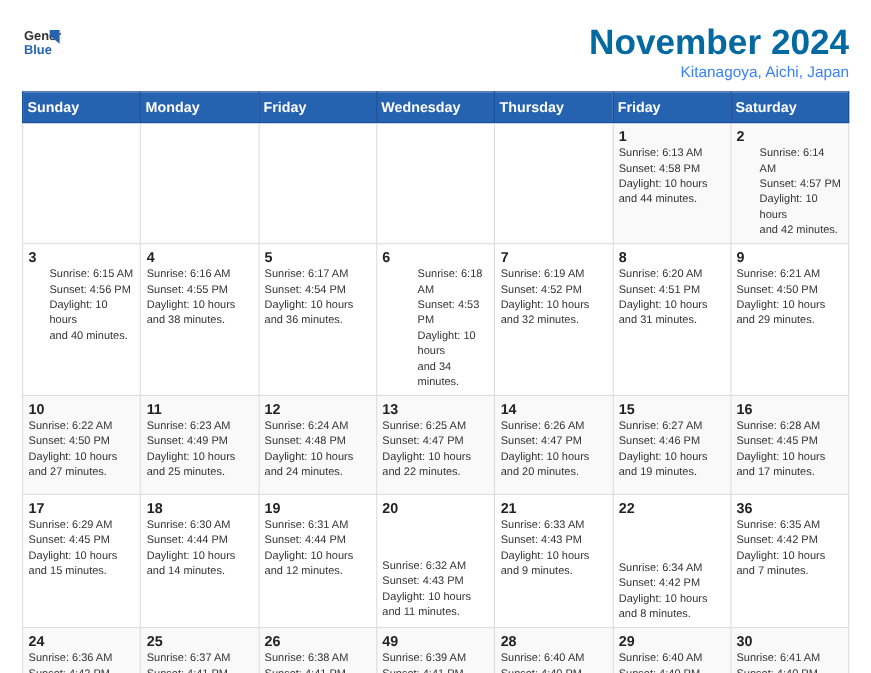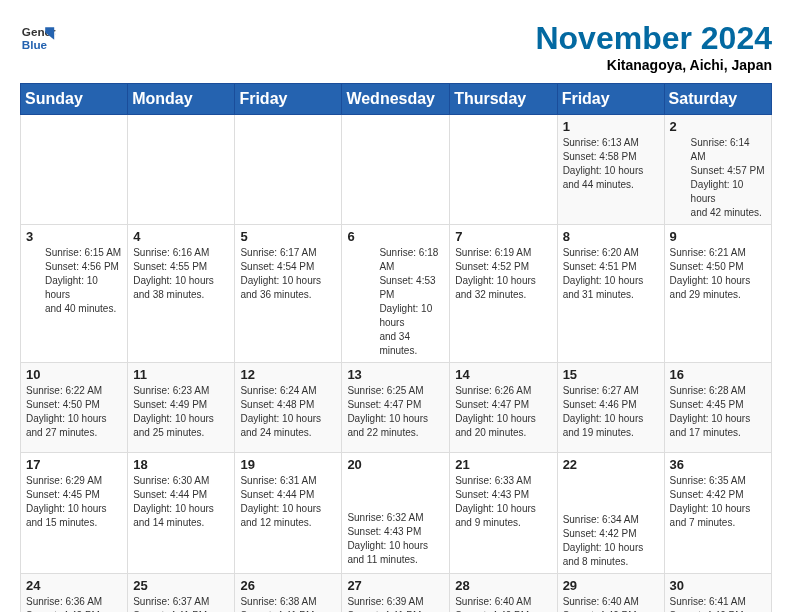--- a/index.html
+++ b/index.html
@@ -28,36 +28,35 @@
     .title-block {
       text-align: right;
     }
     .month-title {
       font-size: 32px;
       font-weight: bold;
       color: #0369a1;
     }
     .location {
       font-size: 14px;
-      color: #000000;
-      font-weight: bold;
+      color: #3b82f6;
     }
     .calendar {
       width: 100%;
       border-collapse: collapse;
       font-size: 11px;
     }
     .calendar thead tr {
       background: #2563b0;
       color: #fff;
     }
     .calendar thead th {
       padding: 6px 4px;
       text-align: left;
-      font-size: 16px;
+      font-size: 13px;
       font-weight: bold;
       border: 1px solid #1a4d9a;
     }
     .calendar tbody tr {
       vertical-align: top;
     }
     .calendar tbody td {
       border: 1px solid #ddd;
       padding: 4px 5px;
       width: 108px;
@@ -301,21 +300,21 @@
 and 4 minutes.</div>
         </td>
         <td>
           <span class="day-num">26</span>
           <div class="day-info" style="white-space: pre-line;">Sunrise: 6:38 AM
 Sunset: 4:41 PM
 Daylight: 10 hours
 and 3 minutes.</div>
         </td>
         <td>
-          <span class="day-num">27</span>
+          <span class="day-num">49</span>
           <div class="day-info" style="white-space: pre-line;">Sunrise: 6:39 AM
 Sunset: 4:41 PM
 Daylight: 10 hours
 and 1 minute.</div>
         </td>
         <td>
           <span class="day-num">28</span>
           <div class="day-info" style="white-space: pre-line;">Sunrise: 6:40 AM
 Sunset: 4:40 PM
 Daylight: 10 hours

